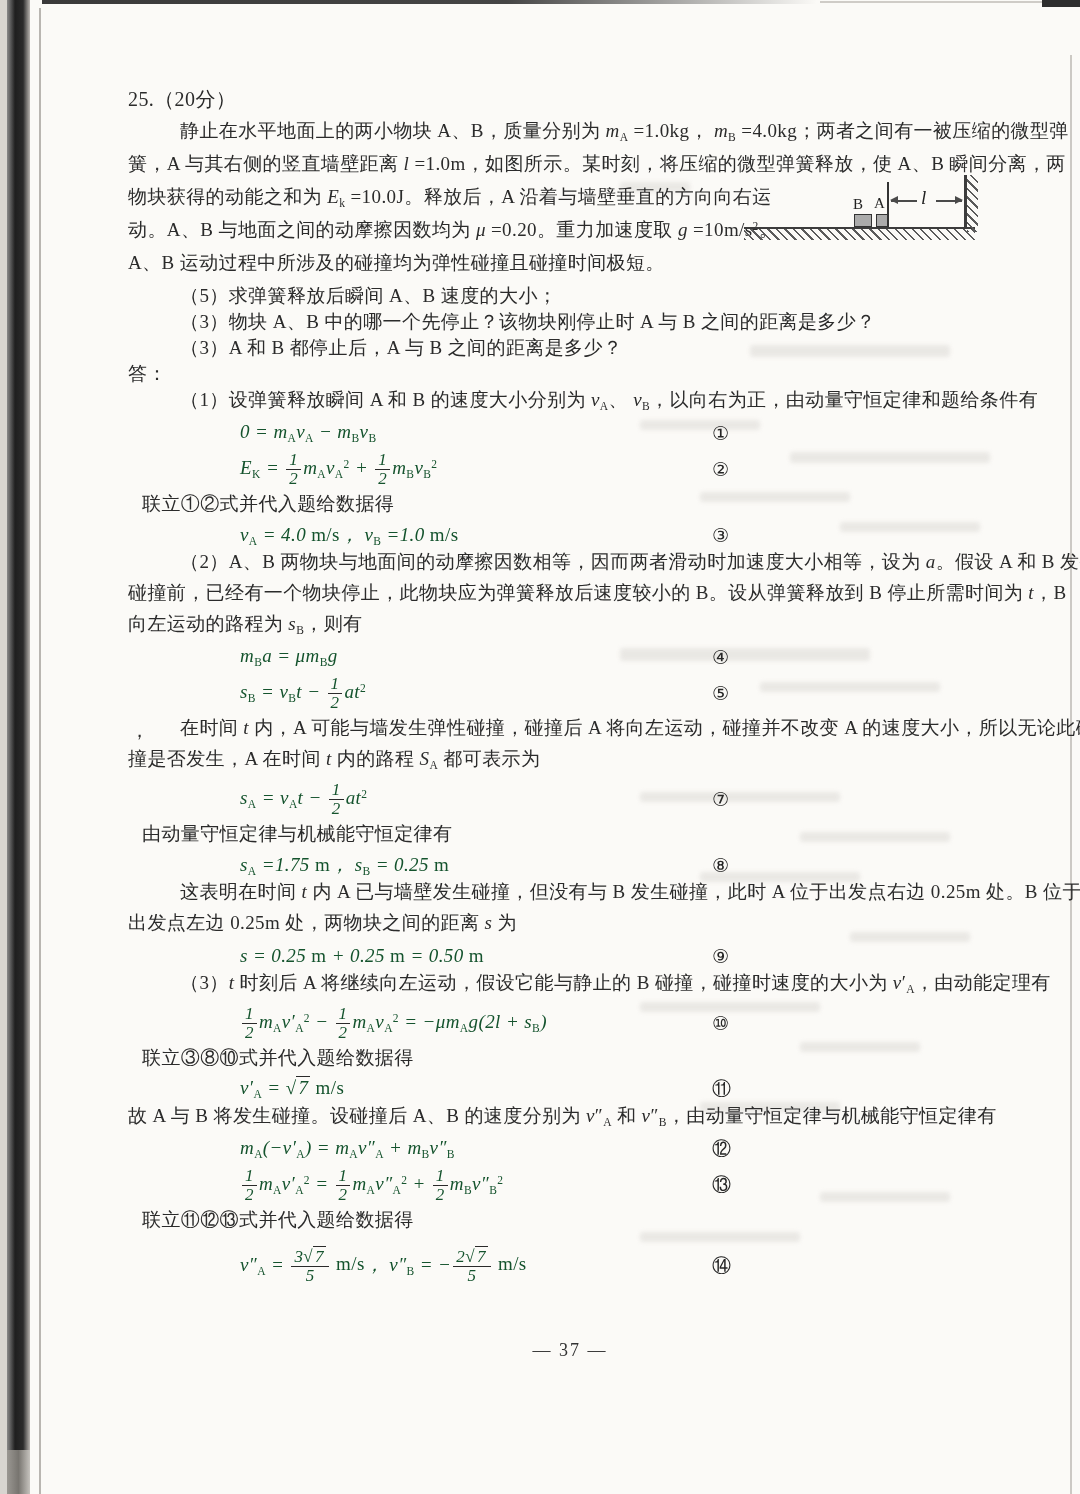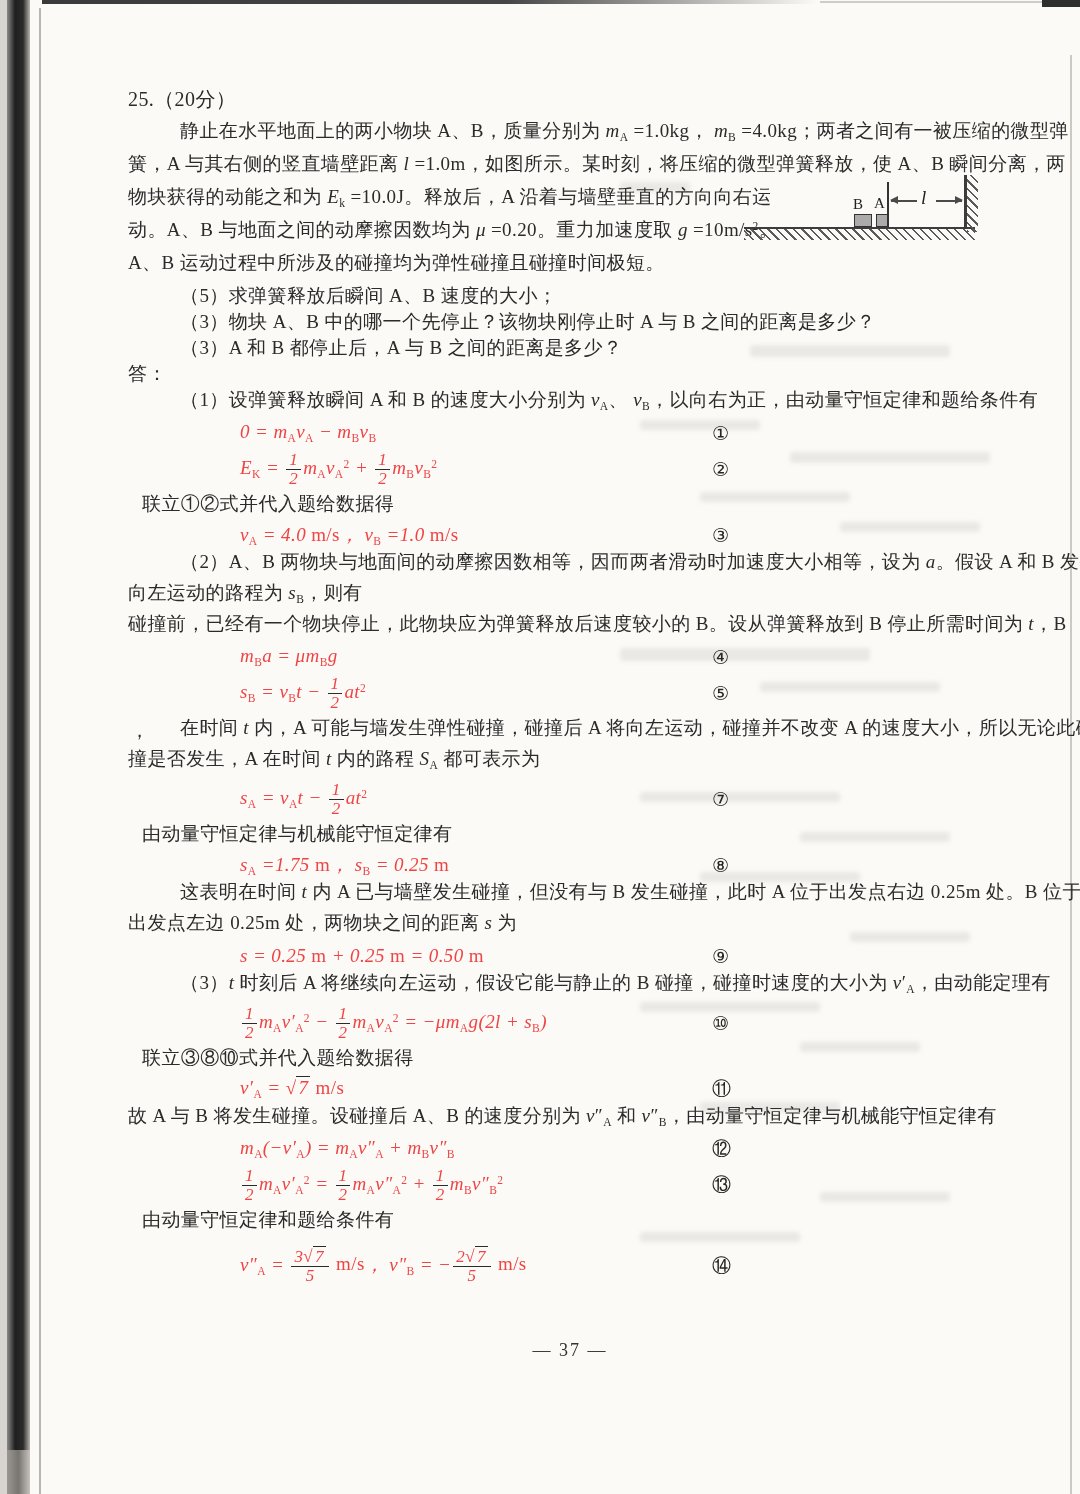--- a/index.html
+++ b/index.html
@@ -32,21 +32,21 @@
   .t-s.ind,.t-p.ind{padding-left:52px;}
   .t-link{height:29px;padding-left:14px;}
   .t-eq{height:29px;display:flex;align-items:center;padding-left:112px;}
   .t-eqf{height:44px;display:flex;align-items:center;padding-left:112px;}
   .t-eq14{height:60px;display:flex;align-items:center;padding-left:112px;}
   .eqnum{position:absolute;left:584px;top:50%;transform:translateY(-50%);
     font-style:normal;font-size:19px;font-family:"DejaVu Sans","Liberation Sans",sans-serif;color:#262626;}
   .premark{position:absolute;left:2px;bottom:2px;}
 
   
-  .formula{font-style:italic;color:#ef4444;}
+  .formula{font-style:italic;color:#14532d;}
   .txt{font-style:normal;}
   .txt .it{font-style:italic;}
   .formula .rm,.txt .rm{font-style:normal;margin-top:8px;}
   .content sub,.content sup{font-style:normal;font-size:11.5px;}
   .content sub{vertical-align:-4px;}
   .content sup{vertical-align:6px;}
   .fr{display:inline-flex;flex-direction:column;vertical-align:middle;text-align:center;margin:0 2px;line-height:1.05;}
   .fn{display:block;padding:0 3px;border-bottom:1.4px solid #2a2a2a;font-size:17px;}
   .fd{display:block;font-size:17px;}
   .sq{white-space:nowrap;}
@@ -134,22 +134,22 @@
             <span class="fd">2</span>
           </span>m<sub>B</sub>v<sub>B</sub><sup>2</sup></span>
         <span class="eqnum">②</span>
       </div>
       <div class="row t-link"><span class="txt">联立①②式并代入题给数据得</span></div>
       <div class="row t-eq">
         <span class="formula">v<sub>A</sub> = 4.0 <span class="rm">m/s</span>，  v<sub>B</sub> =1.0 <span class="rm">m/s</span></span>
         <span class="eqnum">③</span>
       </div>
       <div class="row t-s ind"><span class="txt">（2）A、B 两物块与地面间的动摩擦因数相等，因而两者滑动时加速度大小相等，设为 <span class="it">a</span>。假设 A 和 B 发生</span></div>
+      <div class="row t-s"><span class="txt">碰撞前，已经有一个物块停止，此物块应为弹簧释放后速度较小的 B。设从弹簧释放到 B 停止所需时间为 <span class="it">t</span>，B</span></div>
       <div class="row t-s"><span class="txt">向左运动的路程为 <span class="it">s</span><sub>B</sub>，则有</span></div>
-      <div class="row t-s"><span class="txt">碰撞前，已经有一个物块停止，此物块应为弹簧释放后速度较小的 B。设从弹簧释放到 B 停止所需时间为 <span class="it">t</span>，B</span></div>
       <div class="row t-eq">
         <span class="formula">m<sub>B</sub>a = μm<sub>B</sub>g</span>
         <span class="eqnum">④</span>
       </div>
       <div class="row t-eqf">
         <span class="formula">s<sub>B</sub> = v<sub>B</sub>t − <span class="fr">
             <span class="fn">1</span>
             <span class="fd">2</span>
           </span>at<sup>2</sup></span>
         <span class="eqnum">⑤</span>
@@ -201,21 +201,21 @@
             <span class="fd">2</span>
           </span>m<sub>A</sub>v′<sub>A</sub><sup>2</sup> = <span class="fr">
             <span class="fn">1</span>
             <span class="fd">2</span>
           </span>m<sub>A</sub>v″<sub>A</sub><sup>2</sup> + <span class="fr">
             <span class="fn">1</span>
             <span class="fd">2</span>
           </span>m<sub>B</sub>v″<sub>B</sub><sup>2</sup></span>
         <span class="eqnum">⑬</span>
       </div>
-      <div class="row t-link"><span class="txt">由动量守恒定律和题给条件有</span></div>
+      <div class="row t-link"><span class="txt">联立⑪⑫⑬式并代入题给数据得</span></div>
       <div class="row t-eq14">
         <span class="formula">v″<sub>A</sub> = <span class="fr">
             <span class="fn">3<span class="sq">√<span class="sqb">7</span></span></span>
             <span class="fd">5</span>
           </span> <span class="rm">m/s</span>，  v″<sub>B</sub> = −<span class="fr">
             <span class="fn">2<span class="sq">√<span class="sqb">7</span></span></span>
             <span class="fd">5</span>
           </span> <span class="rm">m/s</span></span>
         <span class="eqnum">⑭</span>
       </div>

